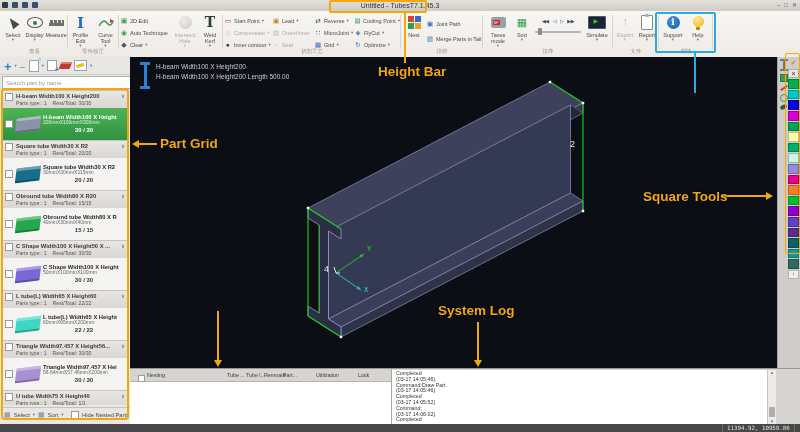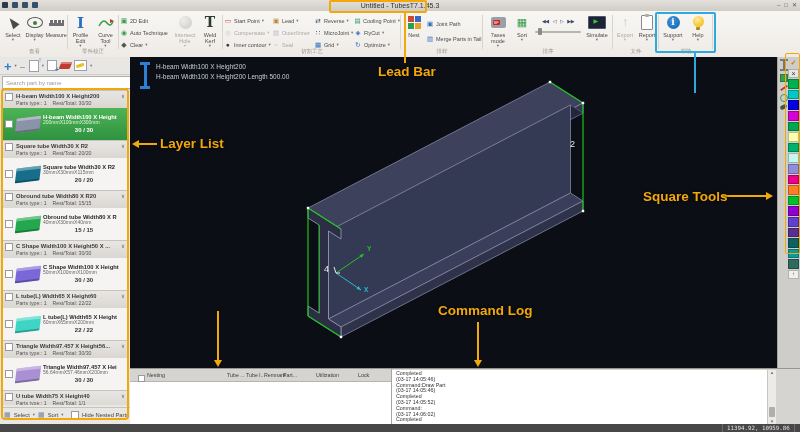--- a/index.html
+++ b/index.html
@@ -690,35 +690,35 @@
     </div>
     <div class="bt-right"></div>
   </div>
 
   <div class="statusbar">
     <span class="coords">11394.92, 10959.86</span>
   </div>
 
   <div class="abox" style="left:329px;top:0;width:94px;height:9px"></div>
   <div class="aline" style="left:404px;top:12px;width:2px;height:51px"></div>
-  <div class="anno" style="left:378px;top:64px">Lead Bar</div>
+  <div class="anno" style="left:378px;top:64px">Height Bar</div>
 
   <div class="abox blue" style="left:655px;top:12px;width:57px;height:37px"></div>
   <div class="aline blue" style="left:694px;top:51px;width:2px;height:42px"></div>
 
   <div class="abox" style="left:1px;top:88px;width:124px;height:328px;border-radius:4px"></div>
   <div class="arr-left" style="left:132px;top:140px"></div>
   <div class="aline" style="left:139px;top:143px;width:18px;height:2px"></div>
-  <div class="anno" style="left:160px;top:136px">Layer List</div>
+  <div class="anno" style="left:160px;top:136px">Part Grid</div>
 
   <div class="abox" style="left:785px;top:53px;width:13px;height:199px;border-width:1.5px"></div>
   <div class="anno" style="left:643px;top:189px">Square Tools</div>
   <div class="aline" style="left:721px;top:195px;width:45px;height:2px"></div>
   <div class="arr-right" style="left:766px;top:192px"></div>
 
   <div class="aline" style="left:217px;top:311px;width:2px;height:49px"></div>
   <div class="arr-down" style="left:214px;top:360px"></div>
 
-  <div class="anno" style="left:438px;top:303px">Command Log</div>
+  <div class="anno" style="left:438px;top:303px">System Log</div>
   <div class="aline" style="left:477px;top:322px;width:2px;height:38px"></div>
   <div class="arr-down" style="left:474px;top:360px"></div>
 
 </div>
 
 </body></html>

